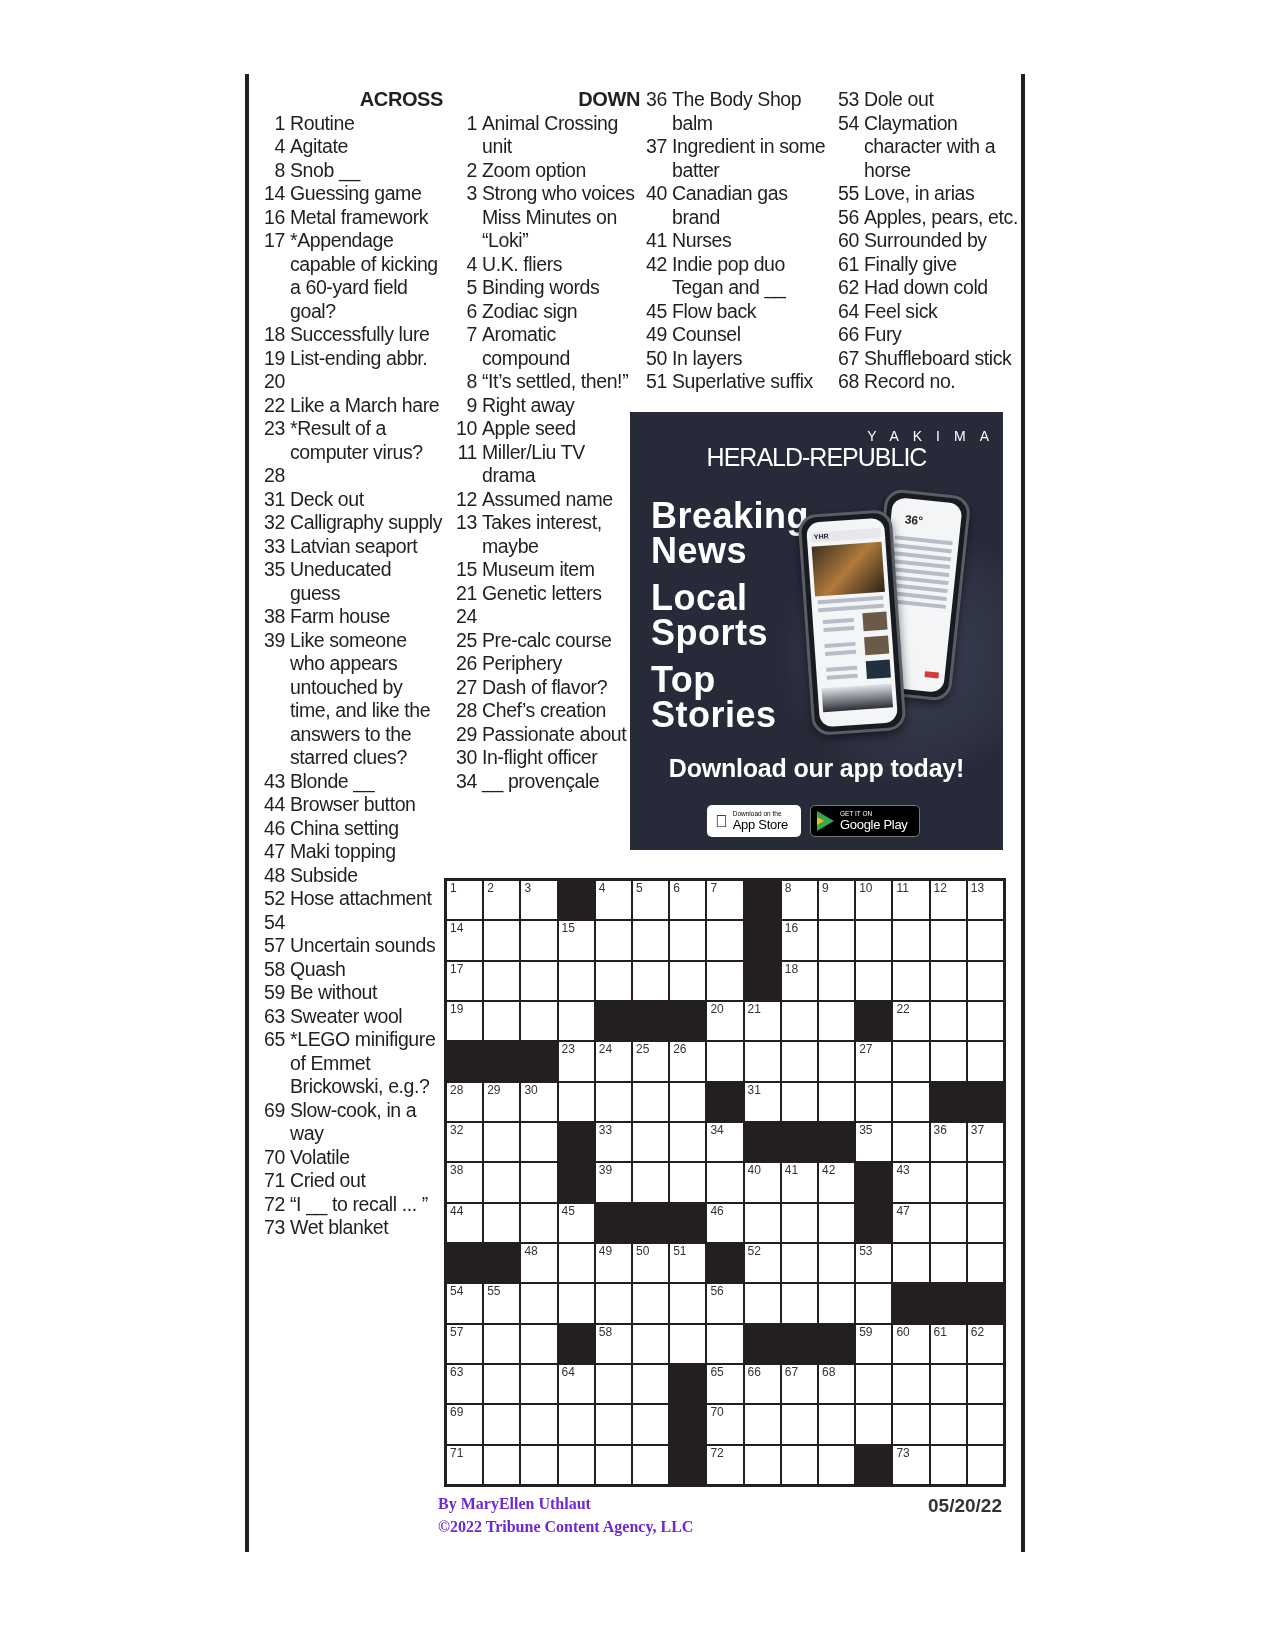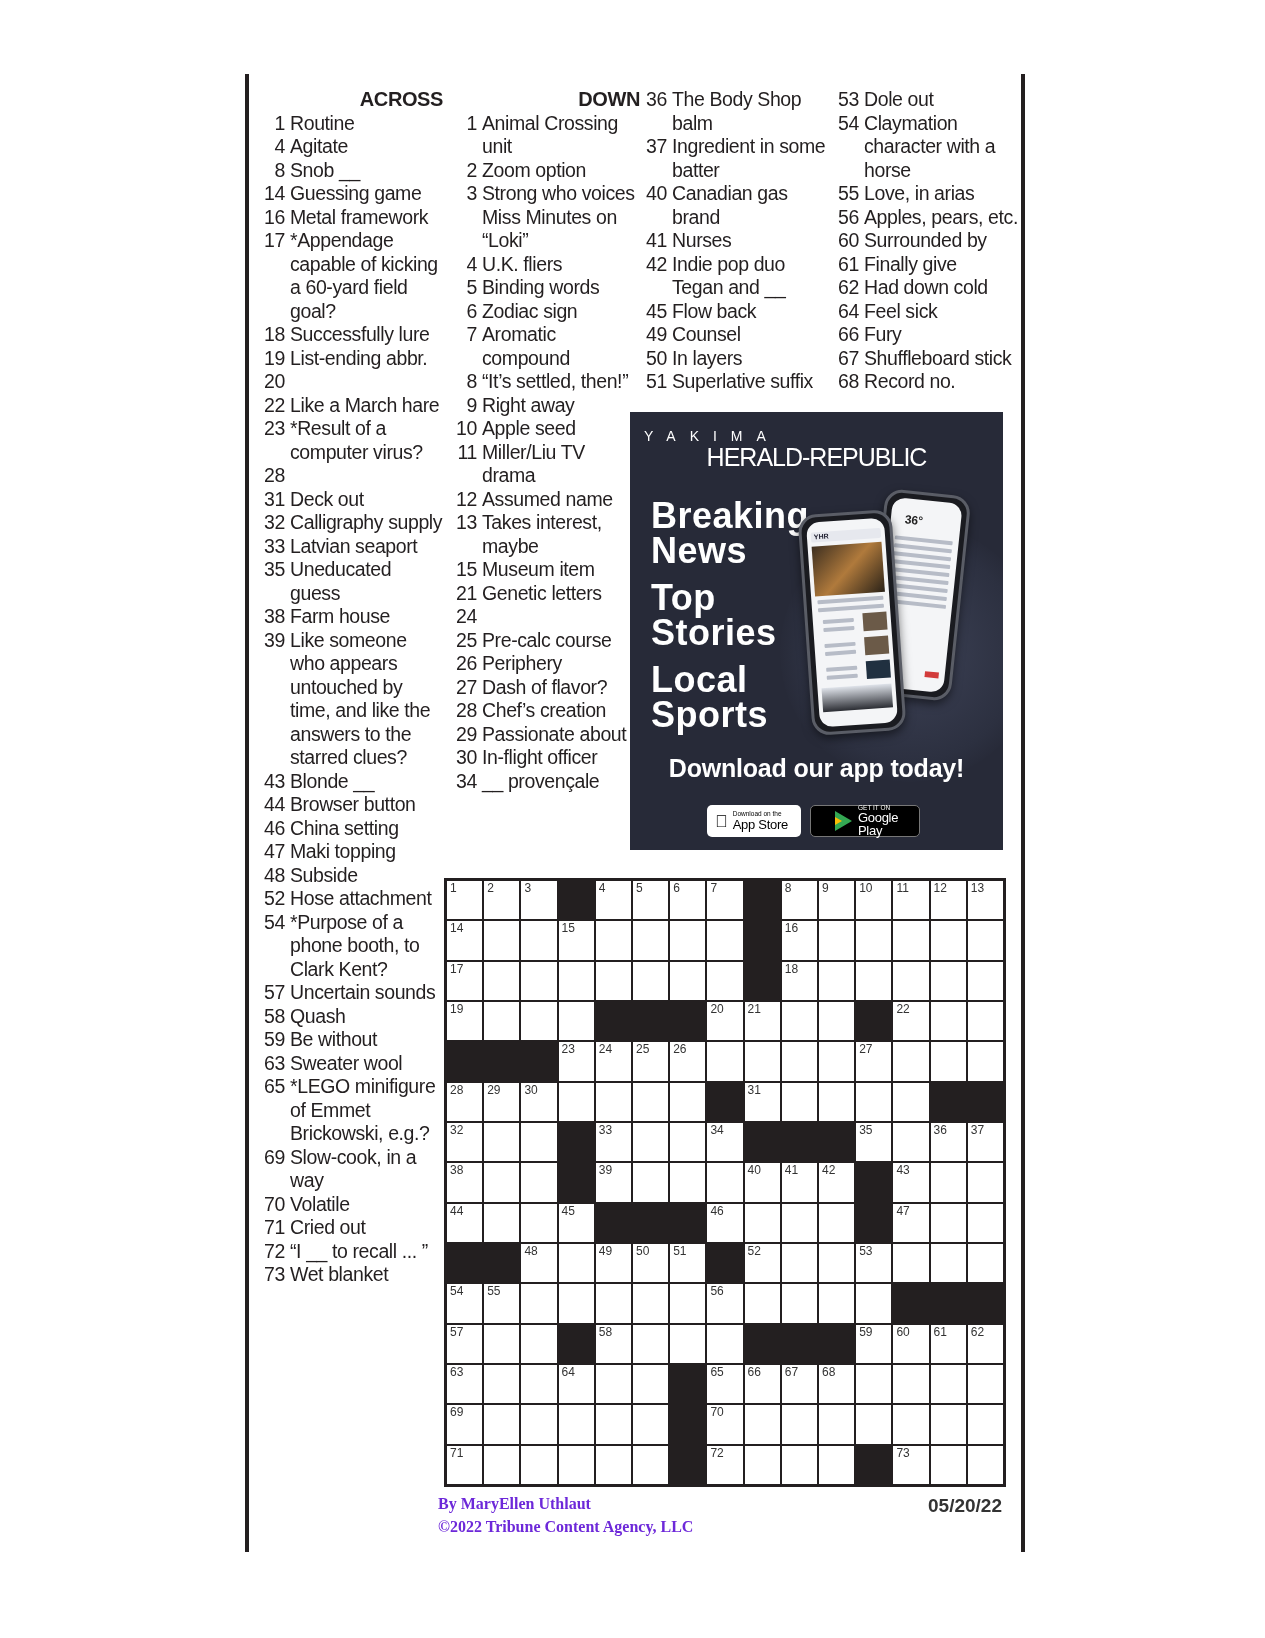--- a/index.html
+++ b/index.html
@@ -17,40 +17,40 @@
   .col-head { font-weight: bold; text-align: right; font-size: 20px; height: 23.5px; }
   .col-down2, .col-down3 { top: 88px; }
 
   .clue { display: flex; }
   .clue .num { width: 27px; text-align: right; padding-right: 5px; flex: none; }
   .clue .txt { flex: 1; }
 
   
   .ad { position: absolute; left: 630px; top: 412px; width: 373px; height: 438px; background: #272a38; overflow: hidden; color: #fff; }
   .ad-glow { position: absolute; left: 150px; top: 110px; width: 260px; height: 260px; border-radius: 50%; background: radial-gradient(circle, #3d4256 0%, #2c3040 60%, rgba(39,42,56,0) 72%); }
-  .ad-city { position: absolute; top: 16px; left: 0; width: 100%; text-align: left; font-size: 14px; letter-spacing: 14px; padding-left: 14px; box-sizing: border-box; }
+  .ad-city { position: absolute; top: 16px; left: 0; width: 100%; text-align: right; font-size: 14px; letter-spacing: 14px; padding-left: 14px; box-sizing: border-box; }
   .ad-brand { position: absolute; top: 31px; left: 0; width: 100%; text-align: center; font-size: 25px; letter-spacing: -1px; font-weight: normal; transform: scaleY(1.05); }
   .ad-features { position: absolute; left: 21px; top: 86px; font-weight: bold; font-size: 36px; line-height: 35px; letter-spacing: 0.5px; }
   .ad-features .feat { margin-bottom: 12px; width: 150px; }
   .phone { position: absolute; border-radius: 18px; background: #1a1b20; border: 3px solid #5a5d66; box-shadow: 0 4px 10px rgba(0,0,0,.5); }
   .phone .screen { position: absolute; left: 5px; top: 5px; right: 5px; bottom: 5px; border-radius: 13px; background: #f4f5f7; overflow: hidden; }
   .phone-back { left: 245px; top: 80px; width: 80px; height: 200px; transform: rotate(6deg); }
   .phone-front { left: 175px; top: 100px; width: 88px; height: 215px; transform: rotate(-4deg); }
   .scr-bar { height: 10px; background: #e6e8ee; margin: 10px 4px 3px; border-radius: 2px; }
   .scr-img { height: 50px; margin: 4px; background: linear-gradient(135deg, #3d2f20, #b07a3c 50%, #2a2218); }
   .scr-line { height: 4px; margin: 4px 6px; background: #b7bcc7; border-radius: 1px; }
   .scr-row { display: flex; margin: 4px; gap: 3px; }
   .scr-row .t { flex: 1; }
   .scr-row .th { width: 24px; height: 18px; background: #6b5a48; }
   .scr-big { font-size: 12px; color: #222; font-weight: bold; margin: 14px 0 0 14px; }
   .scr-red { position: absolute; bottom: 14px; right: 6px; width: 14px; height: 6px; background: #d23b3b; }
   .ad-cta { position: absolute; top: 342px; left: 0; width: 100%; text-align: center; font-weight: bold; font-size: 25px; letter-spacing: -0.2px; }
   .store-btn { position: absolute; top: 393px; height: 32px; border-radius: 5px; display: flex; align-items: center; box-sizing: border-box; }
   .store-apple { left: 77px; width: 94px; background: #fff; color: #000; padding-left: 8px; }
-  .store-google { left: 180px; width: 110px; background: #000; color: #fff; border: 1px solid #777; padding-left: 24px; }
+  .store-google { left: 180px; width: 110px; background: #000; color: #fff; border: 1px solid #777; padding-left: 6px; }
   .store-icon { font-size: 17px; margin-right: 5px; line-height: 1; }
   .store-text { display: flex; flex-direction: column; line-height: 1; }
   .store-small { font-size: 6.5px; }
   .store-big { font-size: 13px; letter-spacing: -0.3px; }
   .gp-tri { width: 0; height: 0; border-top: 10px solid transparent; border-bottom: 10px solid transparent; border-left: 17px solid #34a853; margin-right: 6px; position: relative; }
   .gp-tri::after { content: ""; position: absolute; left: -17px; top: -4px; width: 0; height: 0; border-top: 4px solid transparent; border-bottom: 4px solid transparent; border-left: 7px solid #fbbc04; }
 
   
   .grid { position: absolute; left: 444px; top: 878px; width: 562px; height: 609px;
           display: grid; grid-template-columns: repeat(15, 1fr); grid-template-rows: repeat(15, 1fr);
@@ -160,21 +160,20 @@
       <div class="clue">
         <span class="num">48</span>
         <span class="txt">Subside</span>
       </div>
       <div class="clue">
         <span class="num">52</span>
         <span class="txt">Hose attachment</span>
       </div>
       <div class="clue">
         <span class="num">54</span>
-        <span class="txt">*Purpose of a phone booth, to Clark Kent?</span>
       </div>
       <div class="clue">
         <span class="num">57</span>
         <span class="txt">Uncertain sounds</span>
       </div>
       <div class="clue">
         <span class="num">58</span>
         <span class="txt">Quash</span>
       </div>
       <div class="clue">
@@ -396,22 +395,22 @@
       </div>
     </div>
 </div>
 
 <div class="ad">
   <div class="ad-glow"></div>
   <div class="ad-city">YAKIMA</div>
   <div class="ad-brand">HERALD-REPUBLIC</div>
   <div class="ad-features">
     <div class="feat">Breaking News</div>
+    <div class="feat">Local Sports</div>
     <div class="feat">Top Stories</div>
-    <div class="feat">Local Sports</div>
   </div>
   <div class="phone phone-back">
     <div class="screen">
       <div class="scr-big">36°</div>
       <div class="scr-line" style="margin-top:10px"></div>
         <div class="scr-line"></div>
         <div class="scr-line"></div>
       <div class="scr-line"></div>
         <div class="scr-line"></div>
         <div class="scr-line"></div>

